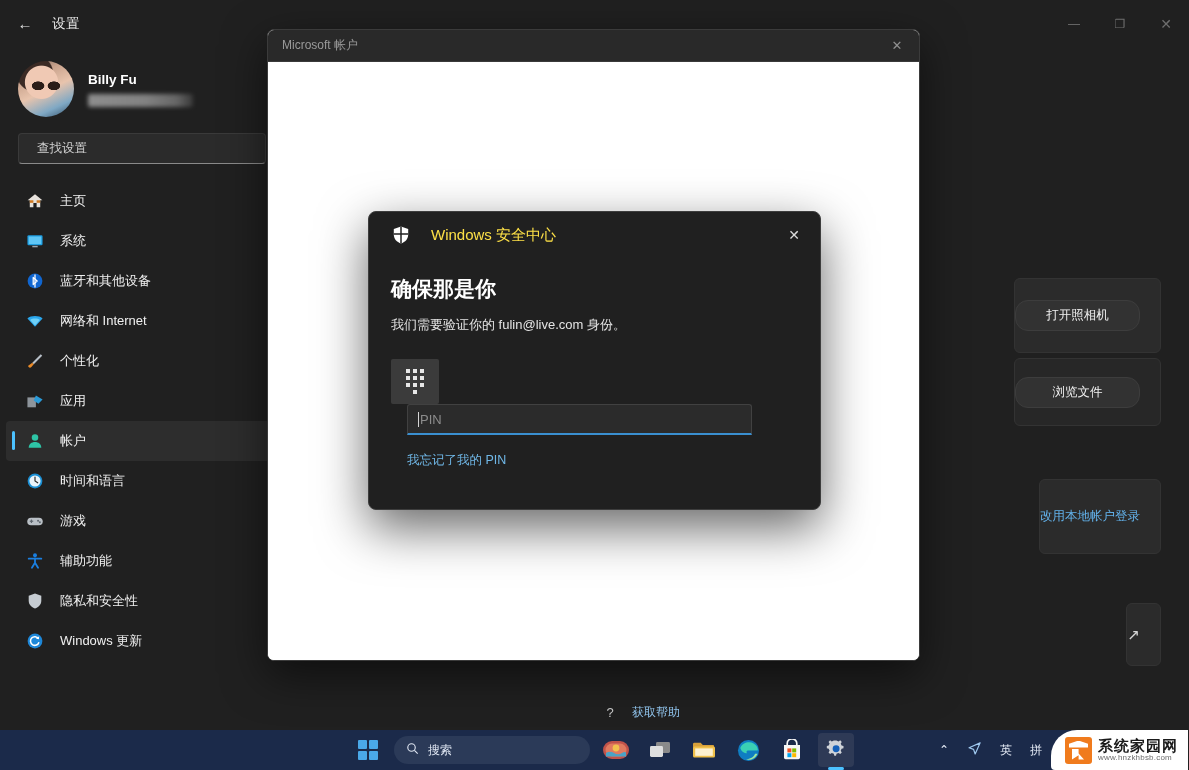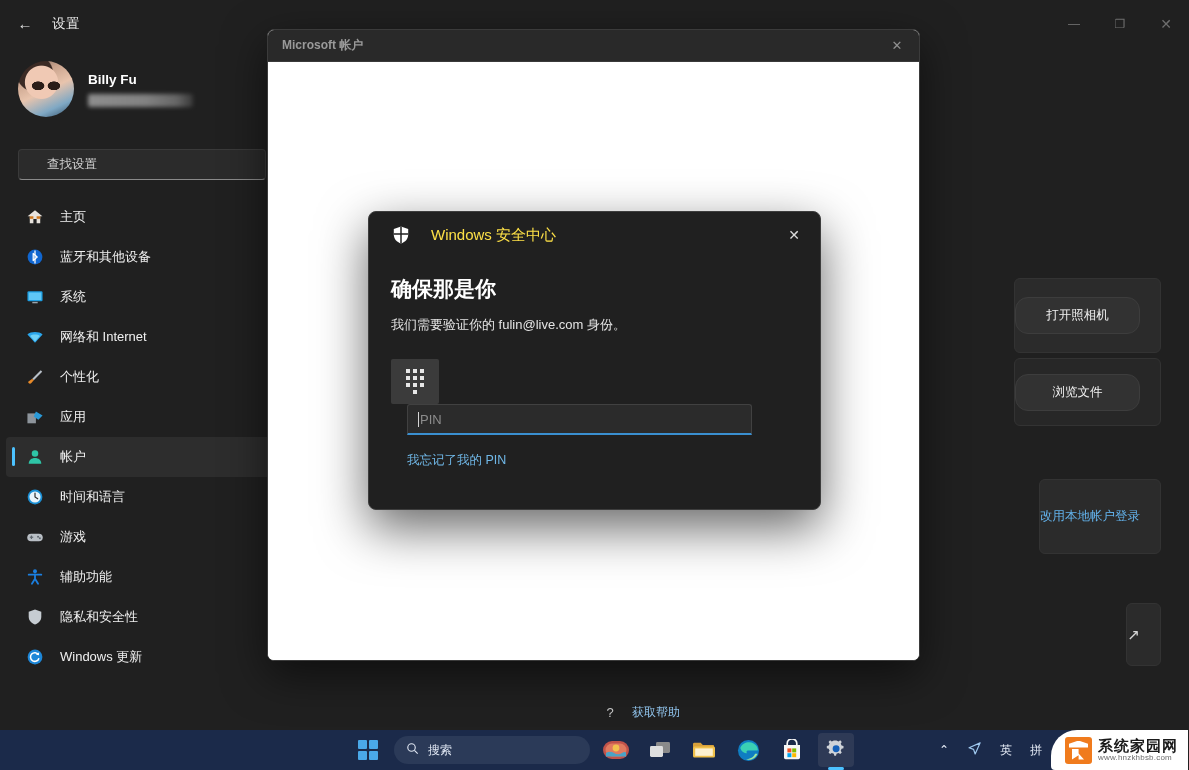--- a/index.html
+++ b/index.html
@@ -60,23 +60,23 @@
       radial-gradient(ellipse at 72% 30%, #2a1d18 0 16%, rgba(0,0,0,0) 18%);
   }
   .profile-text { margin-left: 14px; }
   .profile-name { font-size: 13.5px; font-weight: bold; color: #fff; }
   .profile-mail-blur {
     margin-top: 7px; width: 105px; height: 13px; border-radius: 2px;
     background: linear-gradient(90deg, #9a9a9a, #8d8d8d 55%, #6d6d6d 85%, #3a3a3a);
     filter: blur(2.2px); opacity: .9;
   }
   .search-box {
-    margin: 32px 0 0 18px; width: 248px; height: 31px;
+    margin: 16px 0 0 18px; width: 248px; height: 31px;
     background: #2b2b2b; border: 1px solid #3a3a3a; border-bottom-color: #8a8a8a;
-    border-radius: 4px; display: flex; align-items: center; padding: 0 28px;
+    border-radius: 4px; display: flex; align-items: center; padding: 0 18px;
     font-size: 12.5px; color: #d0d0d0;
   }
   .nav { margin-top: 17px; }
   .nav-item {
     position: relative; height: 40px; margin: 0 6px 0 6px;
     display: flex; align-items: center; border-radius: 4px; padding-left: 18px;
   }
   .nav-item.active { background: #2d2d2d; }
   .nav-item.active::before {
     content: ""; position: absolute; left: 6px; top: 10px;
@@ -91,42 +91,41 @@
   
   .content { position: absolute; left: 278px; top: 47px; width: 911px; height: 683px; }
   .card {
     position: absolute; right: 28px; background: #2b2b2b;
     border: 1px solid #333333; border-radius: 6px;
     display: flex; align-items: center; justify-content: flex-end; padding-right: 20px;
   }
   .card-sub { background: #272727; }
   .pill-btn {
     background: #323232; border: 1px solid #3d3d3d; border-radius: 13px;
-    height: 37px; min-width: 125px; display: flex; align-items: center;
+    height: 31px; min-width: 125px; display: flex; align-items: center;
     justify-content: center; font-size: 12.5px; color: #f0f0f0;
   }
   .link-blue { color: #63b3ed; font-size: 12.5px; }
   .ext-icon { color: #d6d6d6; font-size: 15px; }
   .gethelp {
     position: absolute; left: 322px; bottom: 8px; display: flex; align-items: center;
   }
   .gethelp-icon { width: 20px; height: 20px; color: #c9c9c9; font-size: 13px;
     display: flex; align-items: center; justify-content: center; }
   .gethelp-label { margin-left: 12px; color: #93c7f0; font-size: 12px; }
 
   
   .ms-window {
     position: absolute; left: 267px; top: 29px; width: 653px; height: 632px;
     background: #ffffff; border: 1px solid #3b3b3b; border-radius: 7px;
     box-shadow: 0 14px 44px rgba(0,0,0,.55); overflow: hidden;
   }
   .ms-titlebar {
     height: 32px; background: #292929; display: flex; align-items: center;
     border-bottom: 1px solid #3a3a3a;
-    font-weight: bold;
   }
   .ms-title { margin-left: 14px; font-size: 12px; color: #9a9a9a; }
   .ms-close {
     margin-left: auto; width: 44px; height: 32px; display: flex;
     align-items: center; justify-content: center; color: #8f8f8f; font-size: 13px;
   }
   .ms-body { height: 600px; background: #ffffff; }
 
   
   .sec-dialog {
@@ -274,36 +273,36 @@
                 <path d="M10 2.4 L18.2 9.2 H15.8 V17 H11.8 V12.2 H8.2 V17 H4.2 V9.2 H1.8 Z" fill="#e7e2dc"></path>
                 <path d="M4.2 9.2 H8.2 V12 H4.2 Z" fill="#d0781f"></path>
                 <path d="M11.8 9.2 H15.8 V12 H11.8 Z" fill="#d0781f"></path>
               </svg>
             </span>
             <span class="nav-label">主页</span>
           </div>
           <div class="nav-item">
             <span class="nav-icon">
               <svg width="18" height="18" viewBox="0 0 20 20">
+                <rect x="1.6" y="3.6" width="16.8" height="11.2" rx="1.4" fill="#1b9ce0"></rect>
+                <rect x="3" y="5" width="14" height="8.4" fill="#5fc6f5"></rect>
+                <rect x="7" y="15.4" width="6" height="1.6" fill="#9aa4ad"></rect>
+              </svg>
+            </span>
+            <span class="nav-label">系统</span>
+          </div>
+          <div class="nav-item">
+            <span class="nav-icon">
+              <svg width="18" height="18" viewBox="0 0 20 20">
                 <circle cx="10" cy="10" r="8.2" fill="#1066d0"></circle>
                 <path d="M8 6 L12.4 10 L8 14 V6 L12.4 10 L8 6" fill="none" stroke="#fff" stroke-width="1.4" stroke-linejoin="round"></path>
                 <path d="M10 2.8 V17.2" stroke="#fff" stroke-width="1.4"></path>
               </svg>
             </span>
             <span class="nav-label">蓝牙和其他设备</span>
-          </div>
-          <div class="nav-item">
-            <span class="nav-icon">
-              <svg width="18" height="18" viewBox="0 0 20 20">
-                <rect x="1.6" y="3.6" width="16.8" height="11.2" rx="1.4" fill="#1b9ce0"></rect>
-                <rect x="3" y="5" width="14" height="8.4" fill="#5fc6f5"></rect>
-                <rect x="7" y="15.4" width="6" height="1.6" fill="#9aa4ad"></rect>
-              </svg>
-            </span>
-            <span class="nav-label">系统</span>
           </div>
           <div class="nav-item">
             <span class="nav-icon">
               <svg width="18" height="18" viewBox="0 0 20 20">
                 <path d="M1.6 7.2 C5.4 3.6 14.6 3.6 18.4 7.2 L10 16.4 Z" fill="#2aa6ec"></path>
                 <path d="M4.6 9 C7 6.8 13 6.8 15.4 9 L10 15 Z" fill="#6fd0f7"></path>
               </svg>
             </span>
             <span class="nav-label">网络和 Internet</span>
           </div>

